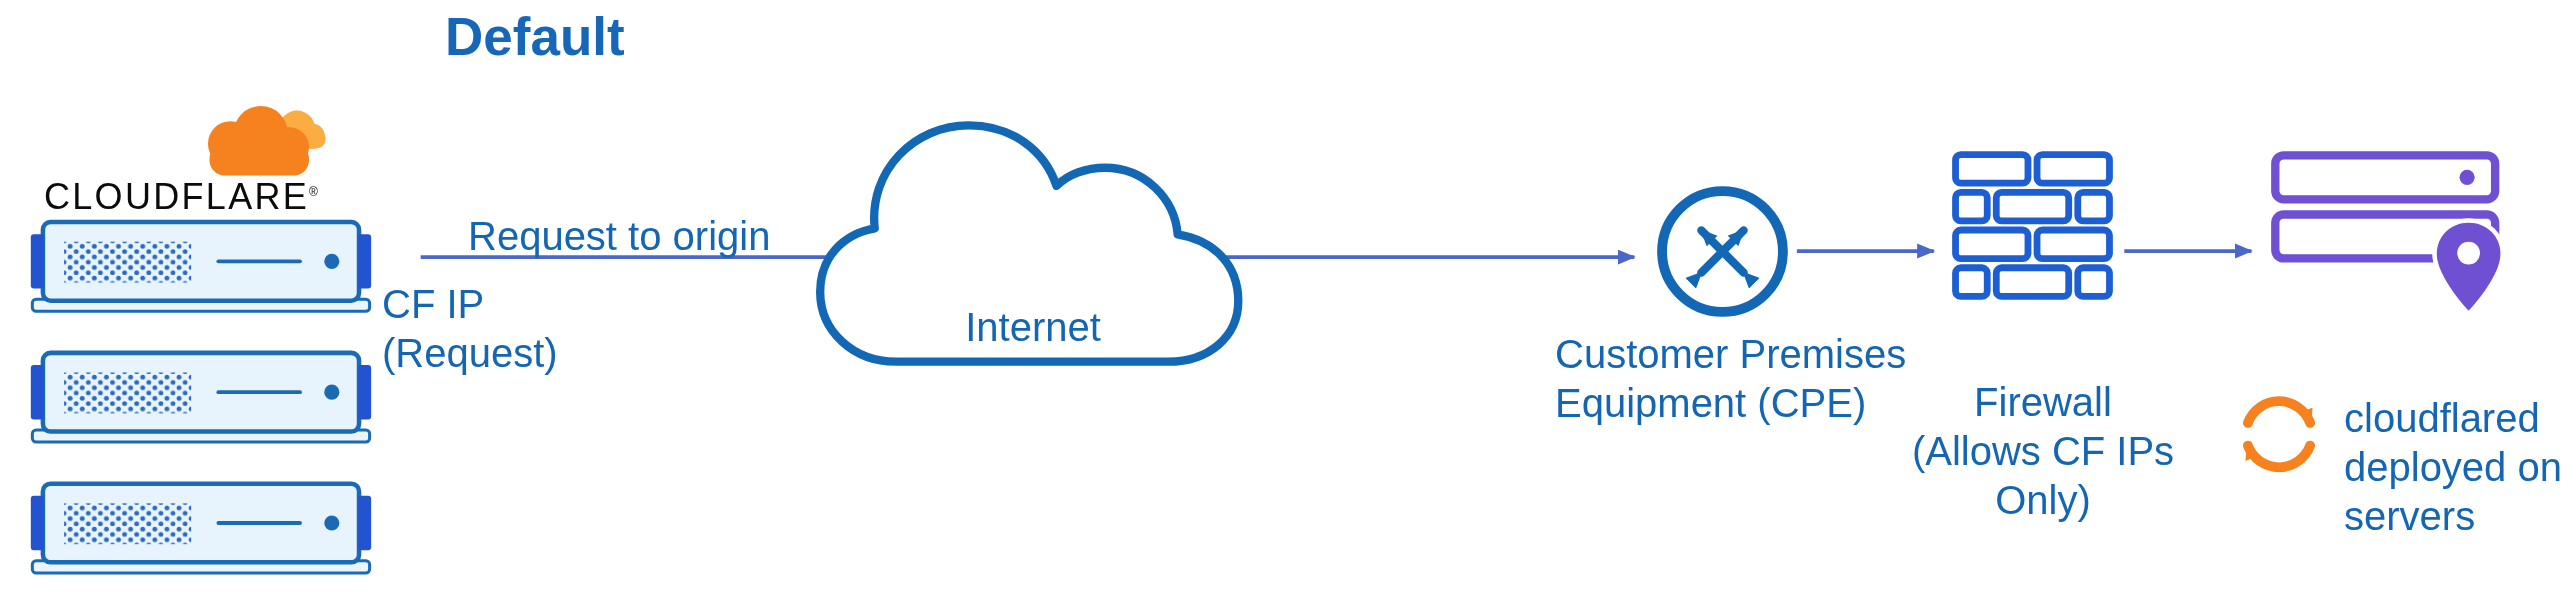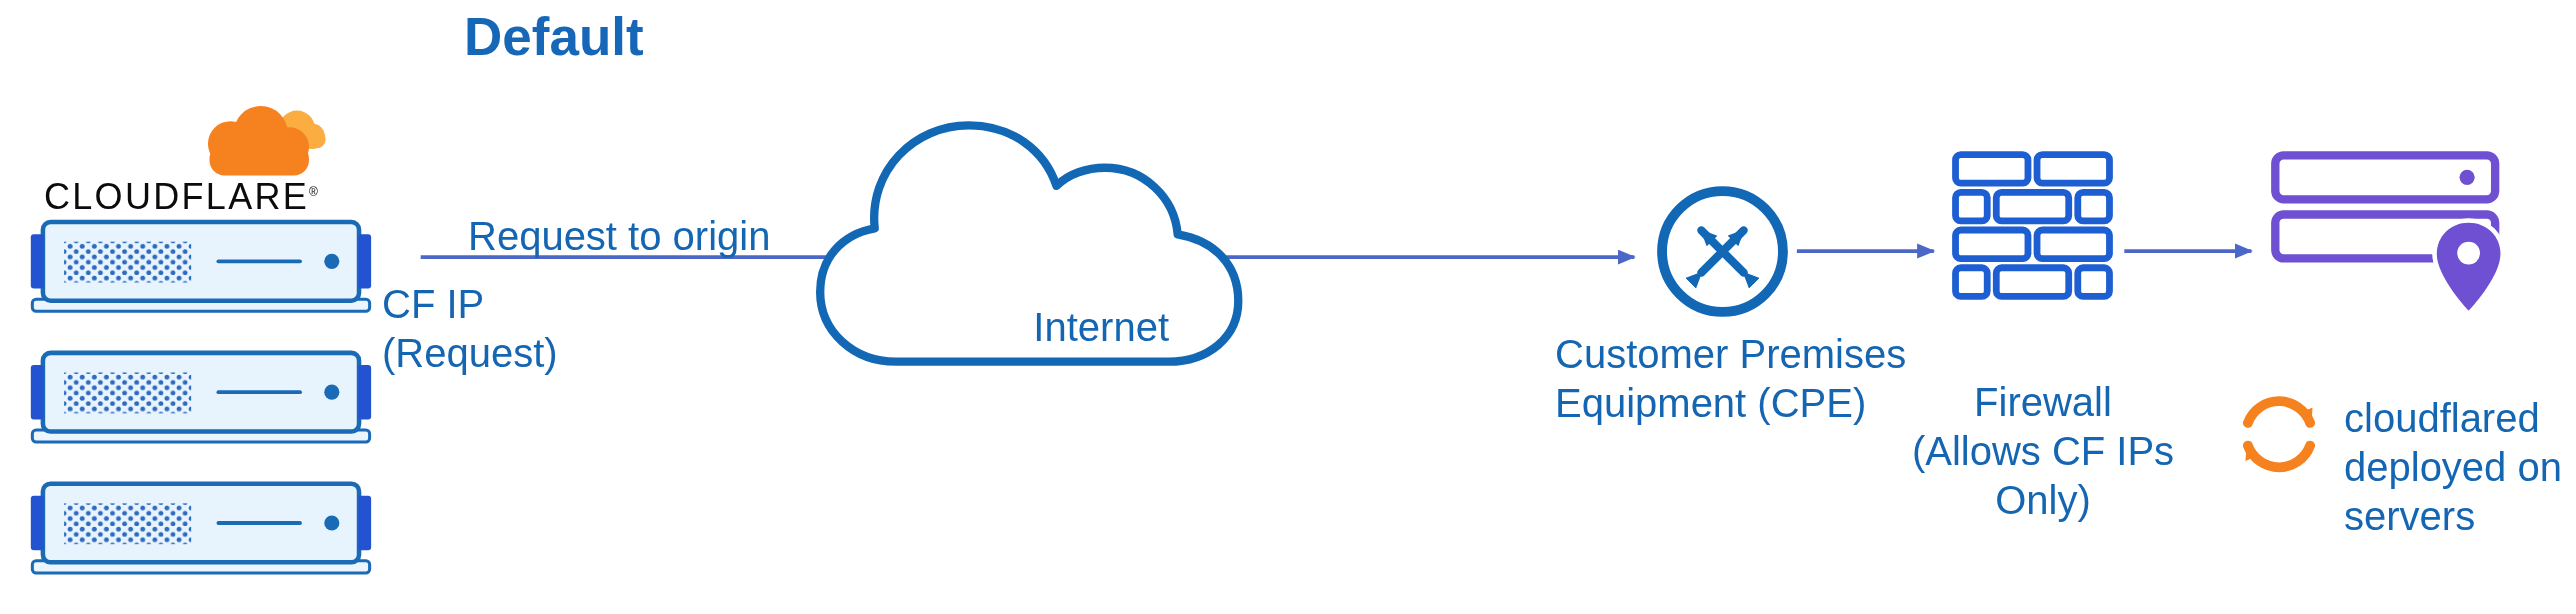--- a/index.html
+++ b/index.html
@@ -15,35 +15,35 @@
   .abs { position: absolute; }
   .lbl {
     font-size: 40px;
     line-height: 1.22;
     color: #1566b2;
     white-space: pre-line;
     z-index: 3;
   }
   .lbl.center { text-align: center; }
   #title {
-    left: 464px; top: 6px;
+    left: 445px; top: 6px;
     font-size: 53px; font-weight: 700; color: #1667b8;
     z-index: 3;
   }
   #wordmark {
     left: 44px; top: 176px;
     font-size: 36px; font-weight: 400; letter-spacing: 2.3px;
     color: #0b0b0b; z-index: 3; white-space: nowrap;
   }
   #wordmark sup { font-size: 12px; vertical-align: super; }
   #connectors { left: 0; top: 0; z-index: 1; }
   .icon-layer { z-index: 2; }
   #request-label { left: 468px; top: 212px; }
   #cfip-label { left: 382px; top: 280px; }
-  #internet-label { left: 897px; top: 303px; width: 272px; text-align: right; }
+  #internet-label { left: 897px; top: 303px; width: 272px; }
   #cpe-label { left: 1555px; top: 330px; }
   #firewall-label { left: 1869px; top: 330px; width: 348px; margin-top: 48px; }
   #origin-label { left: 2263px; top: 334px; width: 250px; }
   #cloudflared-label { left: 2344px; top: 394px; }
 </style>
 </head>
 <body>
 
 <div id="canvas">
 

